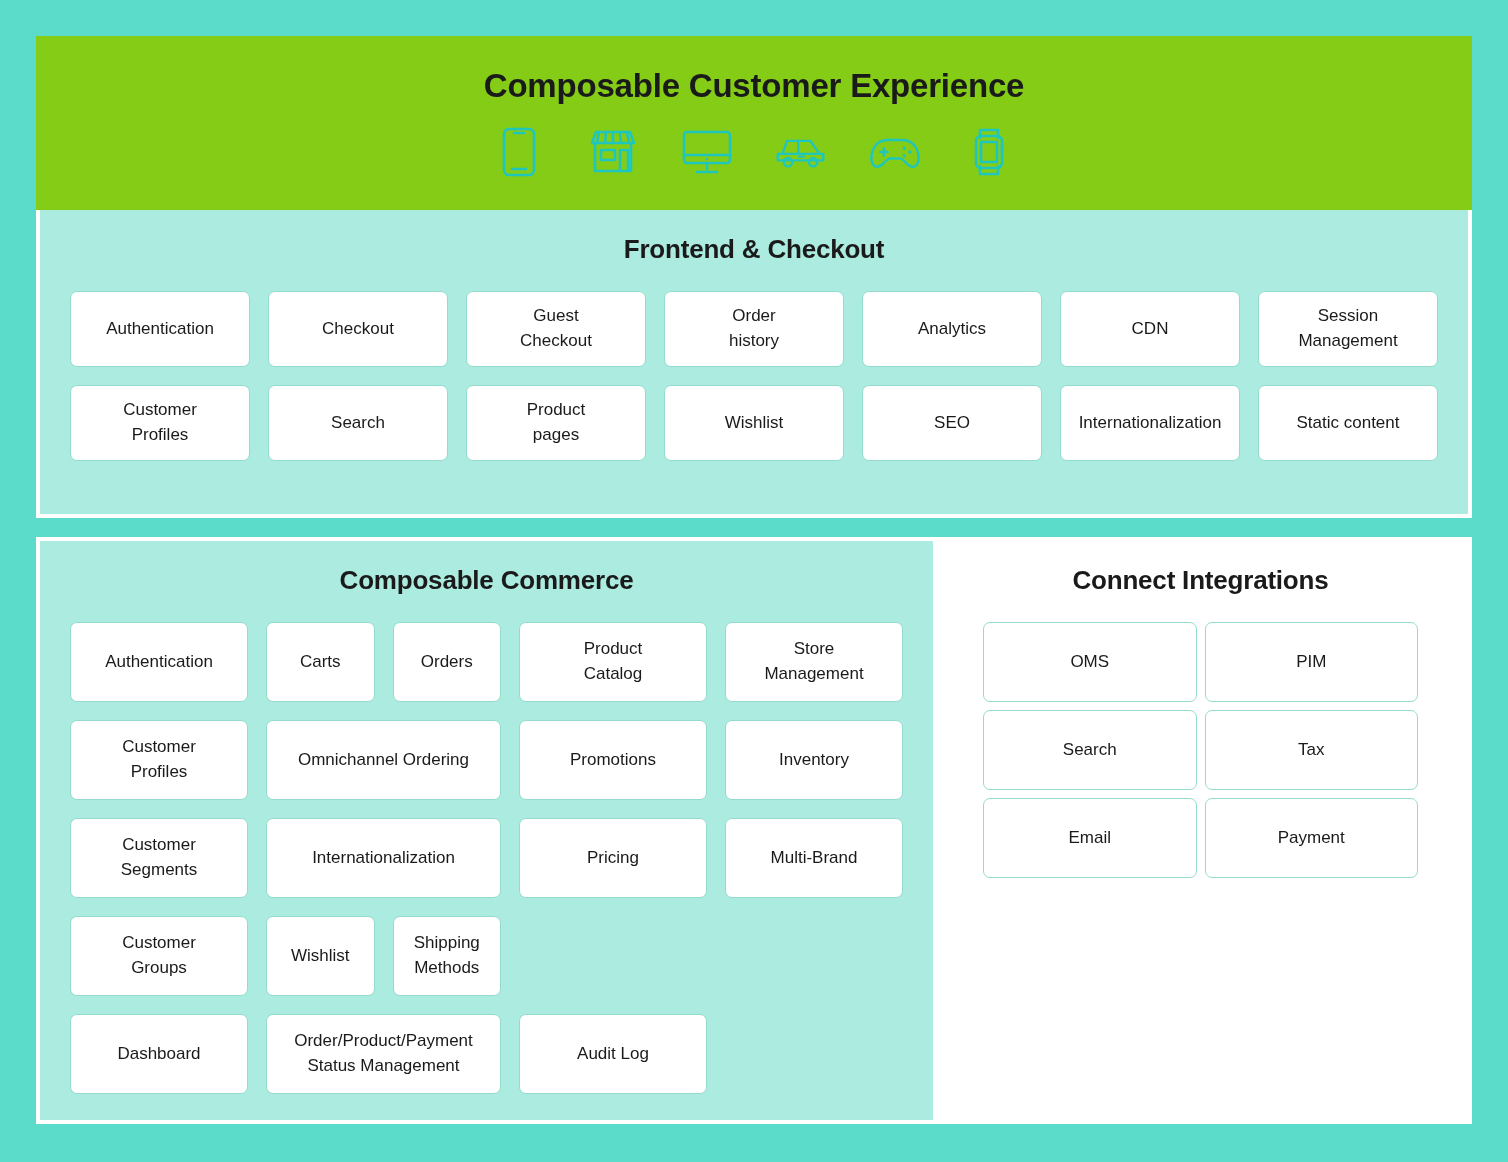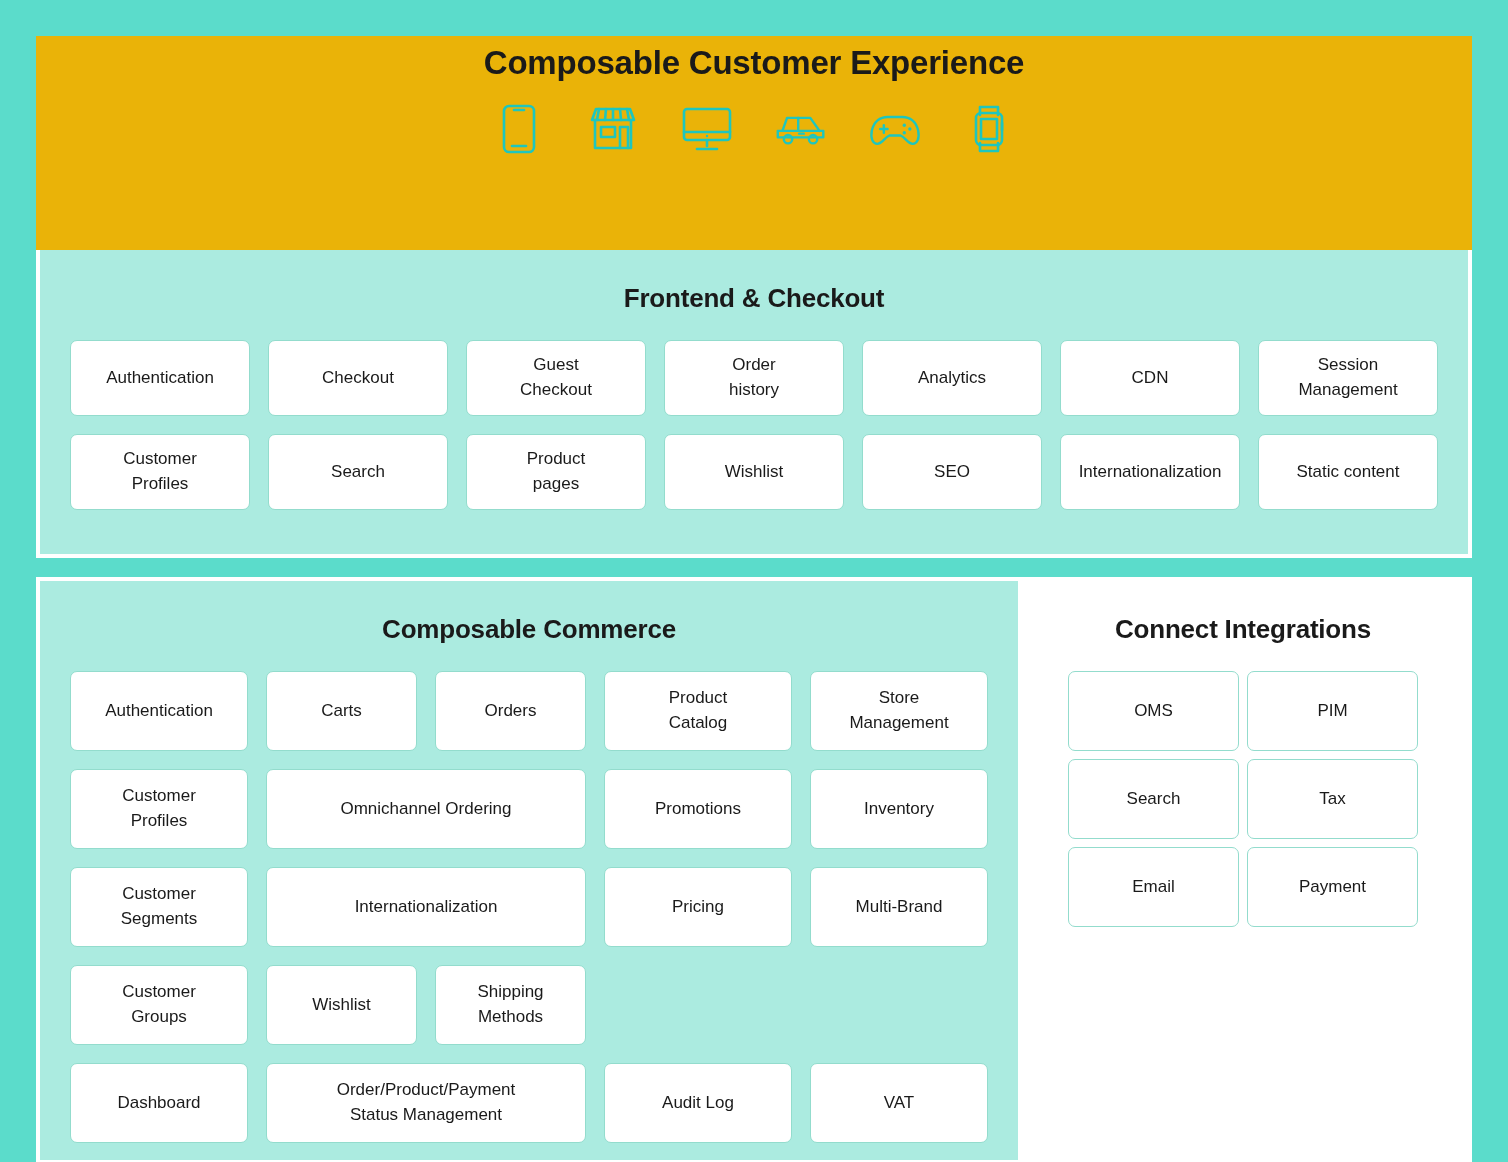--- a/index.html
+++ b/index.html
@@ -17,24 +17,24 @@
   .page {
     position: relative;
     width: 1508px;
     height: 1162px;
     box-sizing: border-box;
     padding: 36px;
   }
 
   
   .header-band {
-    background: #eab308;
-    height: 214px;
-    box-sizing: border-box;
-    padding-top: 9px;
+    background: #84cc16;
+    height: 174px;
+    box-sizing: border-box;
+    padding-top: 32px;
   }
   .header-title {
     text-align: center;
     font-size: 33px;
     font-weight: bold;
     color: #1A1A1A;
     letter-spacing: -0.2px;
     line-height: 1.1;
     margin: 0;
   }
@@ -63,41 +63,41 @@
     border-top: none;
     box-sizing: border-box;
     padding: 24px 30px 30px 30px;
     height: 308px;
   }
   .section-title {
     text-align: center;
     font-size: 26px;
     font-weight: bold;
     color: #1A1A1A;
-    margin: 9px 0 26px 0;
+    margin: 0 0 26px 0;
     letter-spacing: -0.2px;
   }
   .grid7 {
     display: grid;
     grid-template-columns: repeat(7, 1fr);
     gap: 18px;
   }
 
   
   .bottom-row {
     display: flex;
     margin-top: 19px;
     height: 587px;
   }
   .commerce-panel {
     background: #ABEBE0;
     border: 4px solid #FFFFFF;
     border-right: none;
     box-sizing: border-box;
-    width: 982px;
+    width: 897px;
     padding: 24px 30px 30px 30px;
   }
   .integrations-panel {
     background: #ffffff;
     border: 4px solid #FFFFFF;
     border-left: none;
     box-sizing: border-box;
     flex: 1;
     padding: 24px 50px 14px 50px;
   }
@@ -287,21 +287,20 @@
         <div class="card card-tall">Wishlist</div>
         <div class="card card-tall">Shipping
 Methods</div>
       </div>
 
       <div class="grid-commerce">
         <div class="card card-tall">Dashboard</div>
         <div class="card card-tall span2">Order/Product/Payment
 Status Management</div>
         <div class="card card-tall">Audit Log</div>
-        <div class="card card-tall">VAT</div>
       </div>
     </div>
 
     <div class="integrations-panel">
       <h2 class="section-title">Connect Integrations</h2>
       <div class="grid-integrations">
         <div class="card">OMS</div>
         <div class="card">PIM</div>
         <div class="card">Search</div>
         <div class="card">Tax</div>

